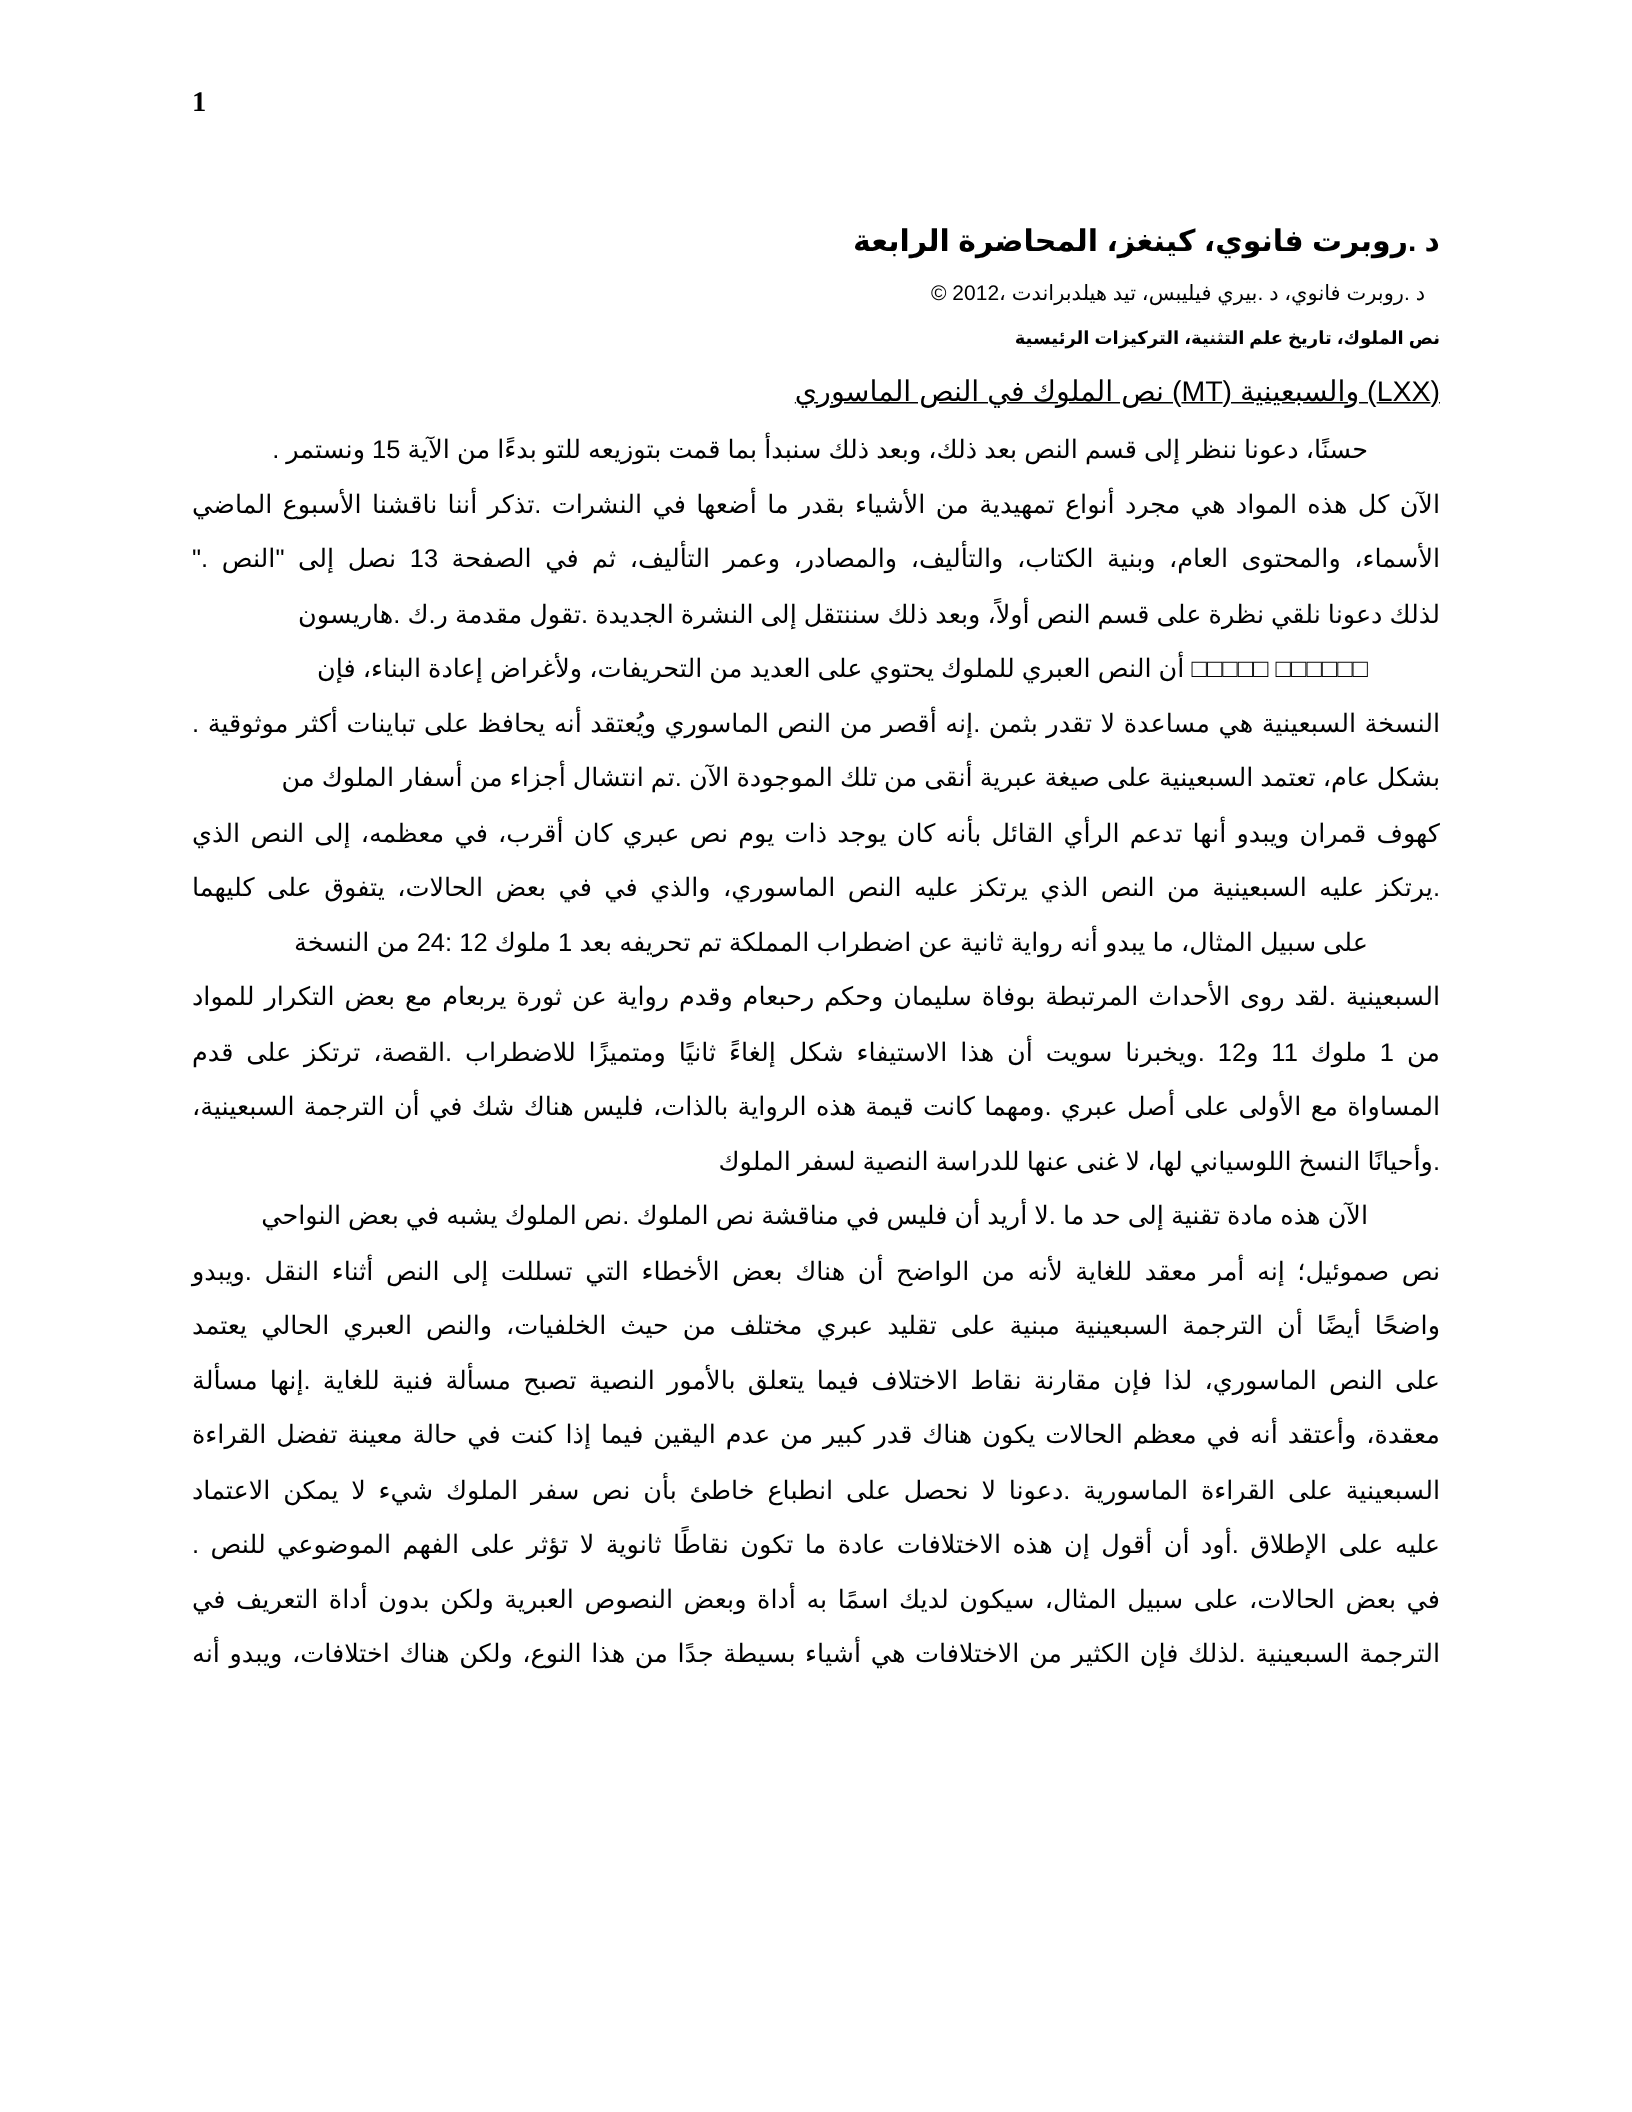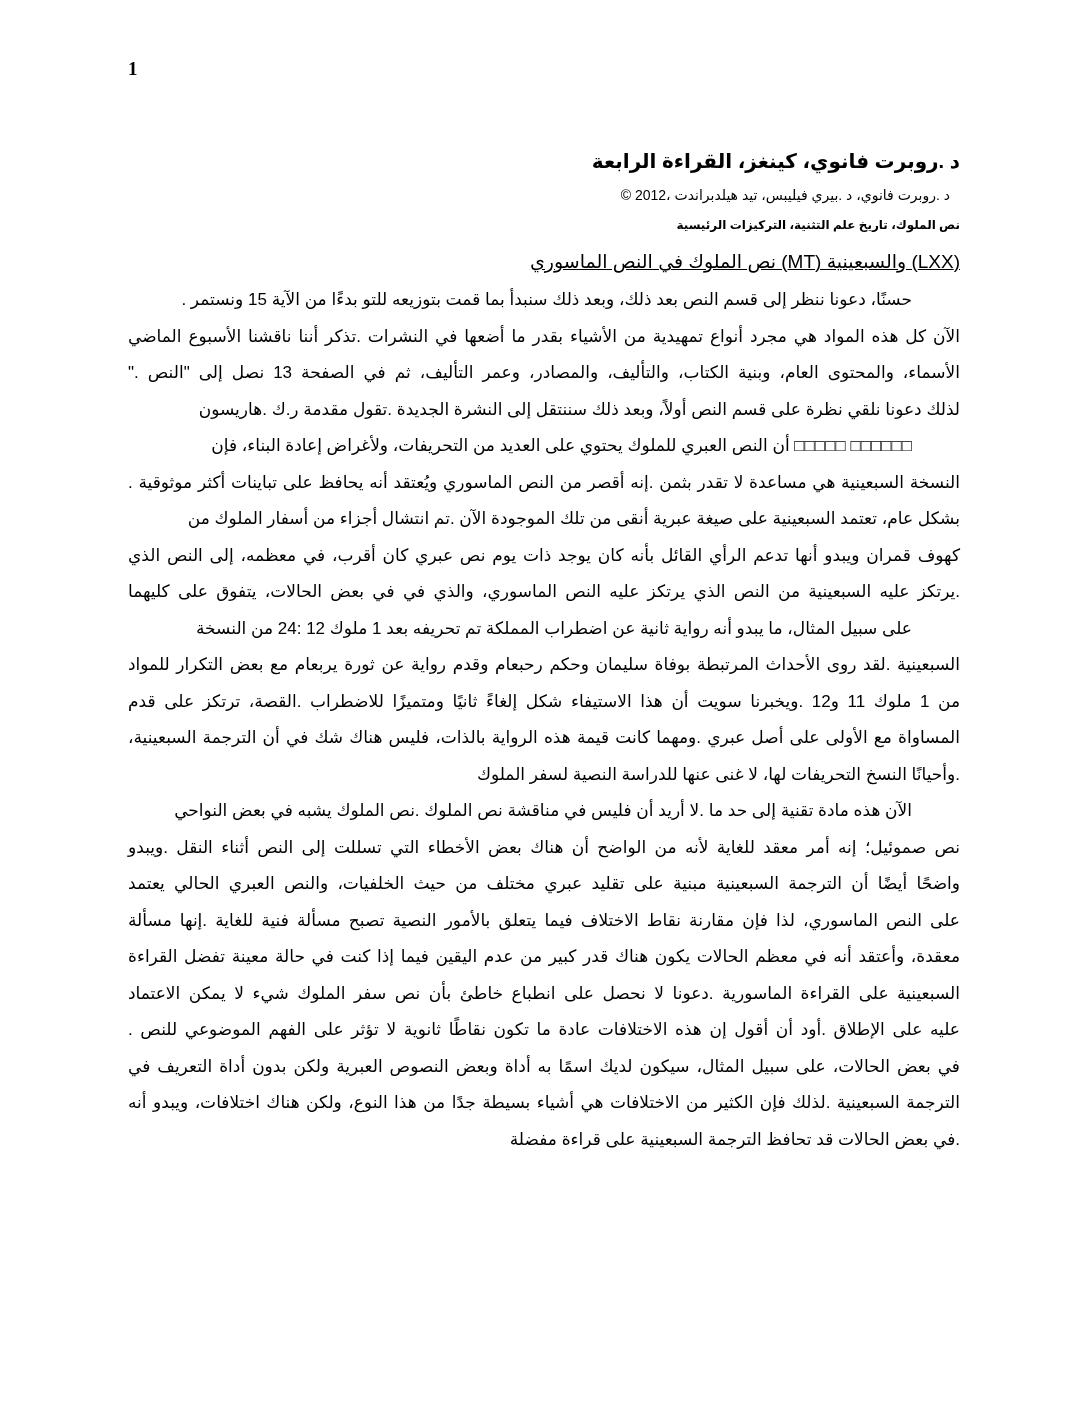--- a/index.html
+++ b/index.html
@@ -74,21 +74,21 @@
       text-align-last: justify;
       white-space: normal;
     }
   </style>
 </head>
 <body>
 
 <div class="page-number">1</div>
 
 <div class="content">
-  <p class="title">د .روبرت فانوي، كينغز، القراءة الرابعة</p>
+  <p class="title">د .روبرت فانوي، كينغز، المحاضرة الرابعة</p>
   <p class="copyright">د .روبرت فانوي، د .بيري فيليبس، تيد هيلدبراندت ،2012 ©</p>
   <p class="subtitle">نص الملوك، تاريخ علم التثنية، التركيزات الرئيسية</p>
   <p class="section-heading">(LXX) والسبعينية (MT) نص الملوك في النص الماسوري</p>
 
   <div class="para">
     <span class="line indent">حسنًا، دعونا ننظر إلى قسم النص بعد ذلك، وبعد ذلك سنبدأ بما قمت بتوزيعه للتو بدءًا من الآية 15 ونستمر .</span>
     <span class="line justify">الآن كل هذه المواد هي مجرد أنواع تمهيدية من الأشياء بقدر ما أضعها في النشرات .تذكر أننا ناقشنا الأسبوع الماضي</span>
     <span class="line justify">الأسماء، والمحتوى العام، وبنية الكتاب، والتأليف، والمصادر، وعمر التأليف، ثم في الصفحة 13 نصل إلى "النص ."</span>
     <span class="line">لذلك دعونا نلقي نظرة على قسم النص أولاً، وبعد ذلك سننتقل إلى النشرة الجديدة .تقول مقدمة ر.ك .هاريسون</span>
   </div>
@@ -99,28 +99,27 @@
     <span class="line">بشكل عام، تعتمد السبعينية على صيغة عبرية أنقى من تلك الموجودة الآن .تم انتشال أجزاء من أسفار الملوك من</span>
     <span class="line justify">كهوف قمران ويبدو أنها تدعم الرأي القائل بأنه كان يوجد ذات يوم نص عبري كان أقرب، في معظمه، إلى النص الذي</span>
     <span class="line justify">.يرتكز عليه السبعينية من النص الذي يرتكز عليه النص الماسوري، والذي في في بعض الحالات، يتفوق على كليهما</span>
   </div>
 
   <div class="para">
     <span class="line indent">على سبيل المثال، ما يبدو أنه رواية ثانية عن اضطراب المملكة تم تحريفه بعد 1 ملوك 12 :24 من النسخة</span>
     <span class="line justify">السبعينية .لقد روى الأحداث المرتبطة بوفاة سليمان وحكم رحبعام وقدم رواية عن ثورة يربعام مع بعض التكرار للمواد</span>
     <span class="line justify">من 1 ملوك 11 و12 .ويخبرنا سويت أن هذا الاستيفاء شكل إلغاءً ثانيًا ومتميزًا للاضطراب .القصة، ترتكز على قدم</span>
     <span class="line justify">المساواة مع الأولى على أصل عبري .ومهما كانت قيمة هذه الرواية بالذات، فليس هناك شك في أن الترجمة السبعينية،</span>
-    <span class="line">.وأحيانًا النسخ التحريفات لها، لا غنى عنها للدراسة النصية لسفر الملوك</span>
+    <span class="line">.وأحيانًا النسخ اللوسياني لها، لا غنى عنها للدراسة النصية لسفر الملوك</span>
   </div>
 
   <div class="para">
     <span class="line indent">الآن هذه مادة تقنية إلى حد ما .لا أريد أن فليس في مناقشة نص الملوك .نص الملوك يشبه في بعض النواحي</span>
     <span class="line justify">نص صموئيل؛ إنه أمر معقد للغاية لأنه من الواضح أن هناك بعض الأخطاء التي تسللت إلى النص أثناء النقل .ويبدو</span>
     <span class="line justify">واضحًا أيضًا أن الترجمة السبعينية مبنية على تقليد عبري مختلف من حيث الخلفيات، والنص العبري الحالي يعتمد</span>
     <span class="line justify">على النص الماسوري، لذا فإن مقارنة نقاط الاختلاف فيما يتعلق بالأمور النصية تصبح مسألة فنية للغاية .إنها مسألة</span>
     <span class="line justify">معقدة، وأعتقد أنه في معظم الحالات يكون هناك قدر كبير من عدم اليقين فيما إذا كنت في حالة معينة تفضل القراءة</span>
     <span class="line justify">السبعينية على القراءة الماسورية .دعونا لا نحصل على انطباع خاطئ بأن نص سفر الملوك شيء لا يمكن الاعتماد</span>
     <span class="line justify">عليه على الإطلاق .أود أن أقول إن هذه الاختلافات عادة ما تكون نقاطًا ثانوية لا تؤثر على الفهم الموضوعي للنص .</span>
     <span class="line justify">في بعض الحالات، على سبيل المثال، سيكون لديك اسمًا به أداة وبعض النصوص العبرية ولكن بدون أداة التعريف في</span>
     <span class="line justify">الترجمة السبعينية .لذلك فإن الكثير من الاختلافات هي أشياء بسيطة جدًا من هذا النوع، ولكن هناك اختلافات، ويبدو أنه</span>
-    <span class="line">.في بعض الحالات قد تحافظ الترجمة السبعينية على قراءة مفضلة</span>
   </div>
 </div>
 
 </body></html>

